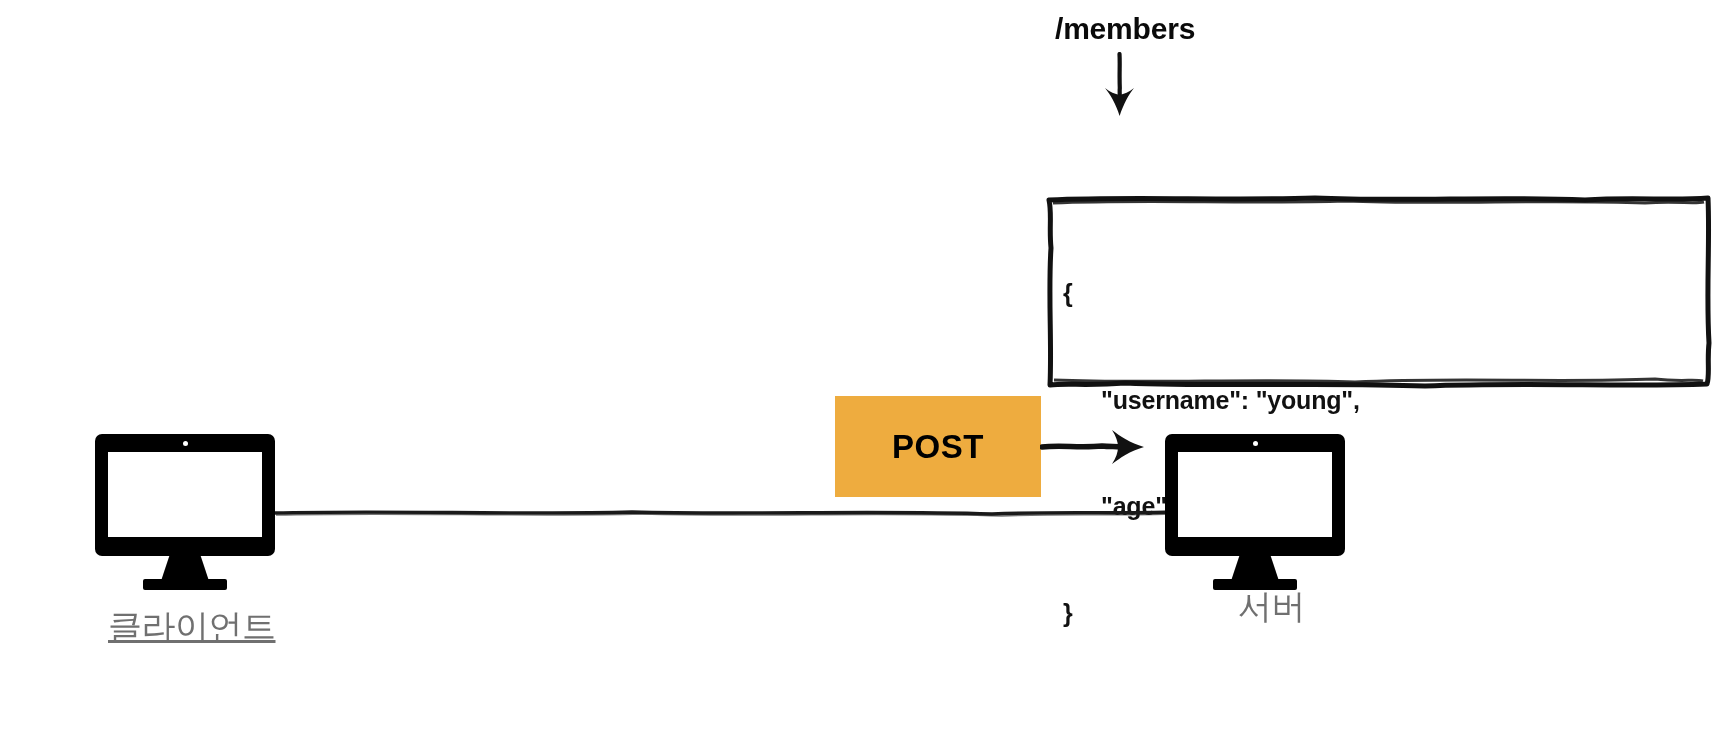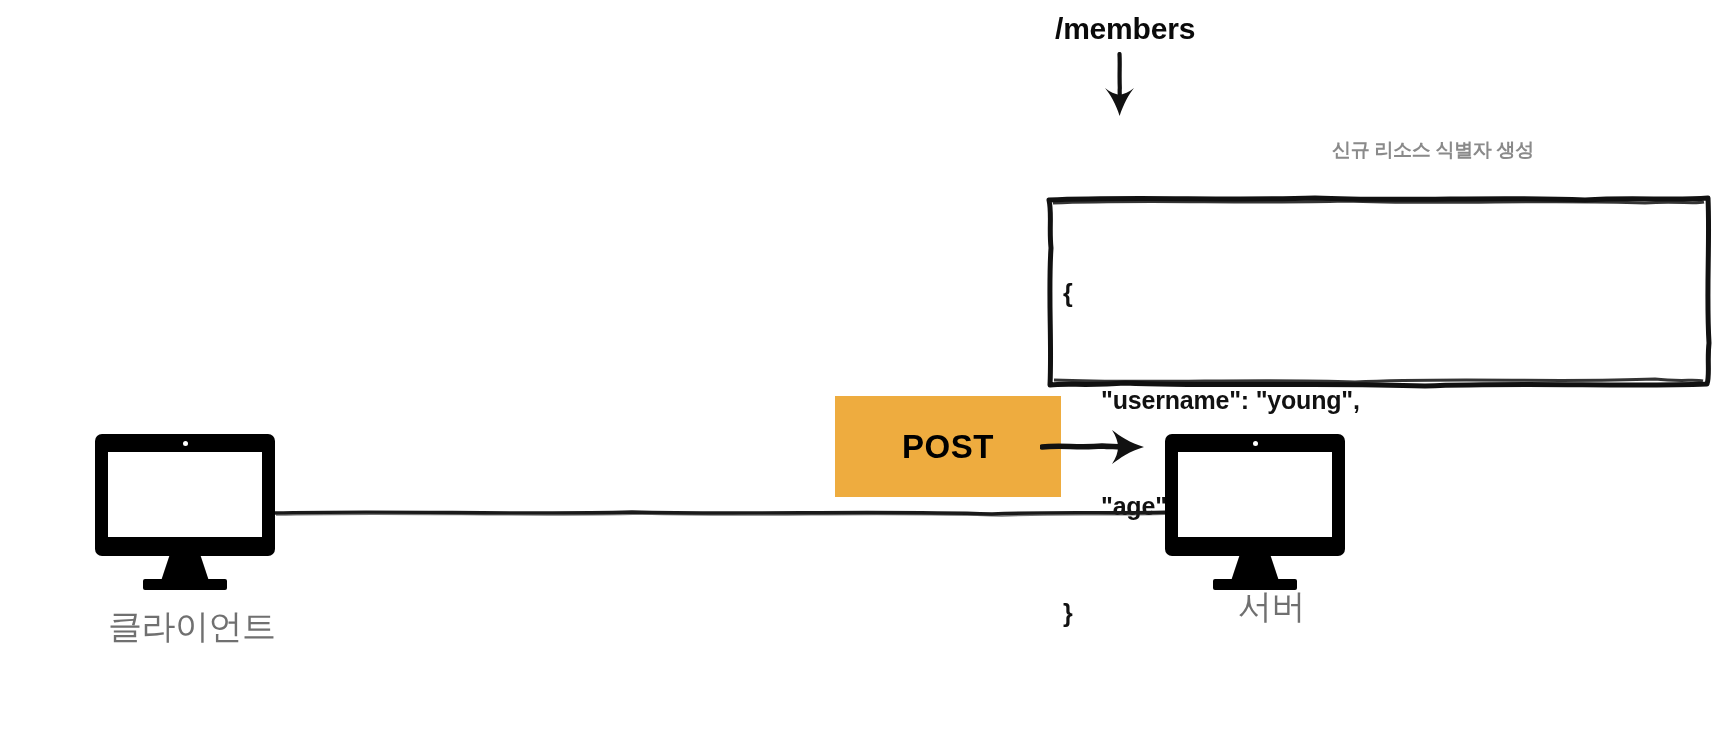--- a/index.html
+++ b/index.html
@@ -132,39 +132,38 @@
   #monitor-client { left: 95px; top: 434px; }
   #monitor-server { left: 1165px; top: 434px; }
 
   .node-label {
     position: absolute;
     font-size: 34px;
     color: #707070;
     white-space: nowrap;
     letter-spacing: -0.5px;
   }
-  #label-client { left: 108px; top: 604px; }
+  #label-client { left: 108px; top: 604px; text-decoration: underline; }
   #label-server { left: 1238px; top: 584px; }
 
   
   #connection-line {
     left: 272px;
     top: 500px;
     width: 900px;
     height: 24px;
   }
 
   
   #post-badge {
     left: 835px;
     top: 396px;
     width: 206px;
     height: 101px;
     background: #eeac3f;
-    padding-left: 20px;
   }
   #post-badge .post-label {
     position: absolute;
     left: 0; top: 0;
     width: 100%;
     height: 100%;
     display: flex;
     align-items: center;
     justify-content: center;
     font-size: 33px;
@@ -188,21 +187,20 @@
 
   <div class="abs uri-text" id="uri-collection">/members</div>
 
   <svg class="abs" id="arrow-down" viewBox="0 0 60 68">
     <path d="M29.5 2 C30.1 12, 29.2 22, 29.8 36 C29.4 40, 30.0 43, 29.6 46" stroke="#111" stroke-width="4.2" fill="none" stroke-linecap="round"></path>
     <path d="M15 36 C20 42, 26 52, 29.6 64 C33.5 52, 39 42, 44 36
              C39 40, 34 42, 29.6 43 C25 42, 20 40, 15 36 Z" fill="#111"></path>
   </svg>
 
 
-  <div class="abs annotation" id="anno-new-id">신규 리소스 식별자 생성</div>
 
   <div class="abs" id="json-box">
     <svg class="sketch-border" viewBox="0 0 668 196" preserveAspectRatio="none">
       <path d="M4,7 C90,3 180,8 270,5 C360,9 450,3 540,7 C590,4 630,8 663,5
                C665,50 661,100 664,150 C662,168 665,182 662,191
                C580,194 480,189 380,193 C280,189 180,194 80,190 C45,193 20,190 5,192
                C7,150 3,100 6,55 C4,35 7,20 4,7 Z" fill="none" stroke="#111111" stroke-width="5" stroke-linejoin="round" stroke-linecap="round"></path>
       <path d="M8,10 C100,6 200,11 300,8 C400,12 500,6 600,10 C630,8 650,11 659,9" fill="none" stroke="#111111" stroke-width="3" opacity="0.85"></path>
       <path d="M9,187 C110,191 210,185 310,189 C410,184 510,190 610,186 C635,189 650,186 658,188" fill="none" stroke="#111111" stroke-width="3" opacity="0.85"></path>
     </svg>

